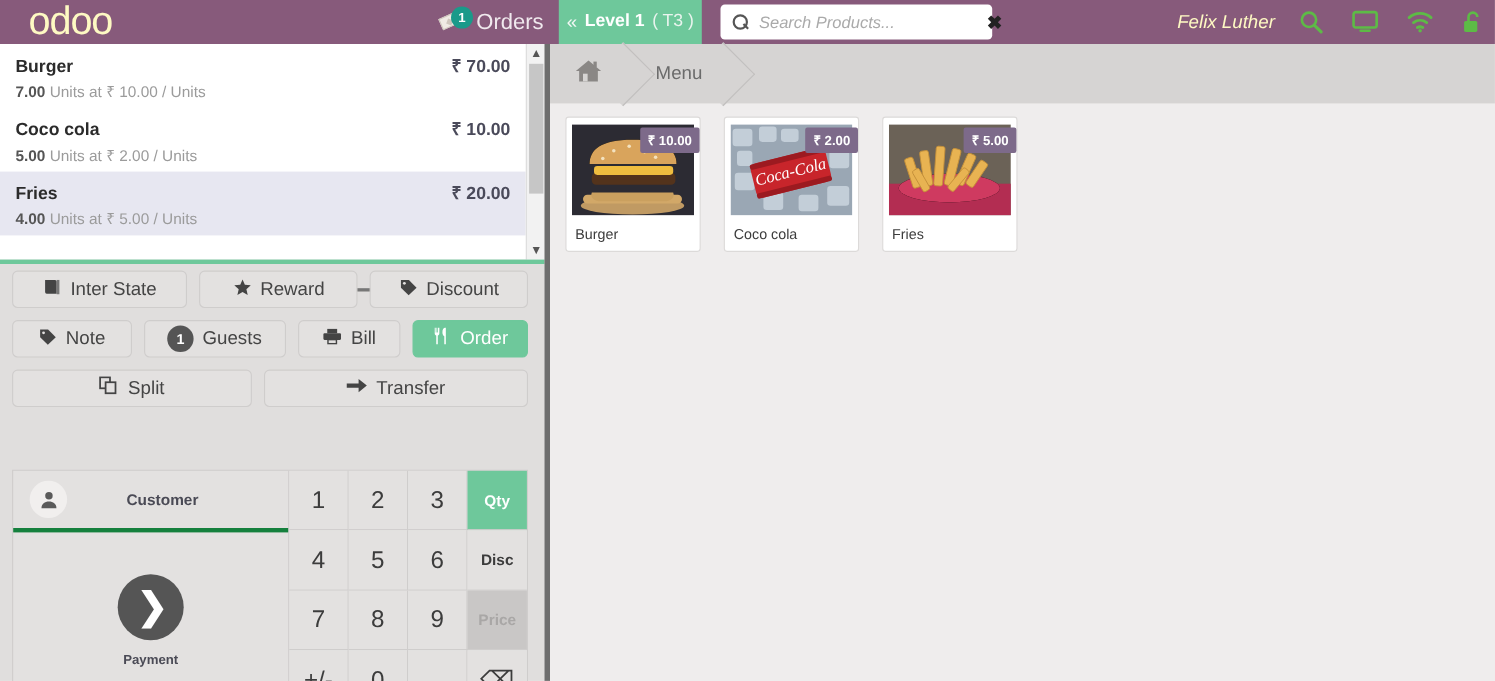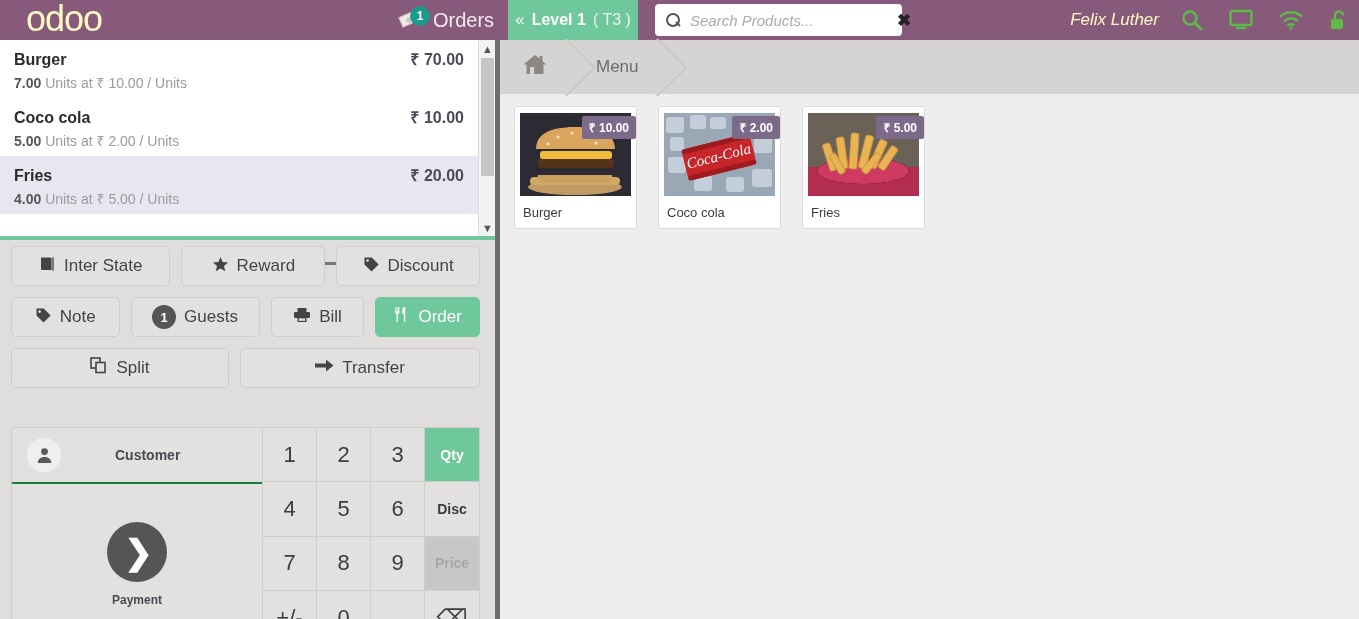--- a/index.html
+++ b/index.html
@@ -133,42 +133,42 @@
   }
   .green-bar {
     position: absolute; left: 0; top: 196px; width: 495px; height: 4px;
     background: #6ec89b;
   }
 
   
   .actions { position: absolute; left: 11px; top: 206px; width: 469px; }
   .arow { display: flex; gap: 11px; margin-bottom: 11px; }
   .abtn {
-    height: 40px; background: #e3e1e0; border: 1px solid #cfcdcc; border-radius: 5px;
+    height: 34px; background: #e3e1e0; border: 1px solid #cfcdcc; border-radius: 5px;
     display: flex; align-items: center; justify-content: center; gap: 8px;
     font-size: 17px; color: #444; cursor: pointer;
   }
   .abtn.green { background: #6ec89b; border-color: #6ec89b; color: #fff; }
   .abtn .gbadge {
     width: 24px; height: 24px; border-radius: 12px; background: #555;
     color: #fff; font-size: 13px; font-weight: bold;
     display: flex; align-items: center; justify-content: center;
   }
   .w1 { width: 163px; } .w2 { width: 147px; } .w3 { width: 147px; }
   .n1 { width: 111px; } .n2 { width: 132px; } .n3 { width: 96px; } .n4 { width: 107px; }
   .s1 { width: 218px; } .s2 { width: 240px; }
 
   
   .bottom {
     position: absolute; left: 11px; top: 387px; width: 469px; height: 219px;
     border: 1px solid #cfcdcc; background: #e3e1e0; display: flex;
   }
   .leftcol { width: 251px; border-right: 1px solid #cfcdcc; display: flex; flex-direction: column; }
   .cust-row {
-    height: 56px; border-bottom: 2px solid #15803d;
+    height: 56px; border-bottom: 4px solid #15803d;
     display: flex; align-items: center; gap: 14px; padding-left: 15px; cursor: pointer;
   }
   .avatar {
     width: 34px; height: 34px; border-radius: 17px; background: #f1efee;
     display: flex; align-items: center; justify-content: center;
   }
   .cust-label { font-size: 14px; font-weight: bold; color: #4a4a55; padding-left: 40px; }
   .pay-area {
     flex: 1; display: flex; flex-direction: column;
     align-items: center; justify-content: center; gap: 11px; cursor: pointer;

